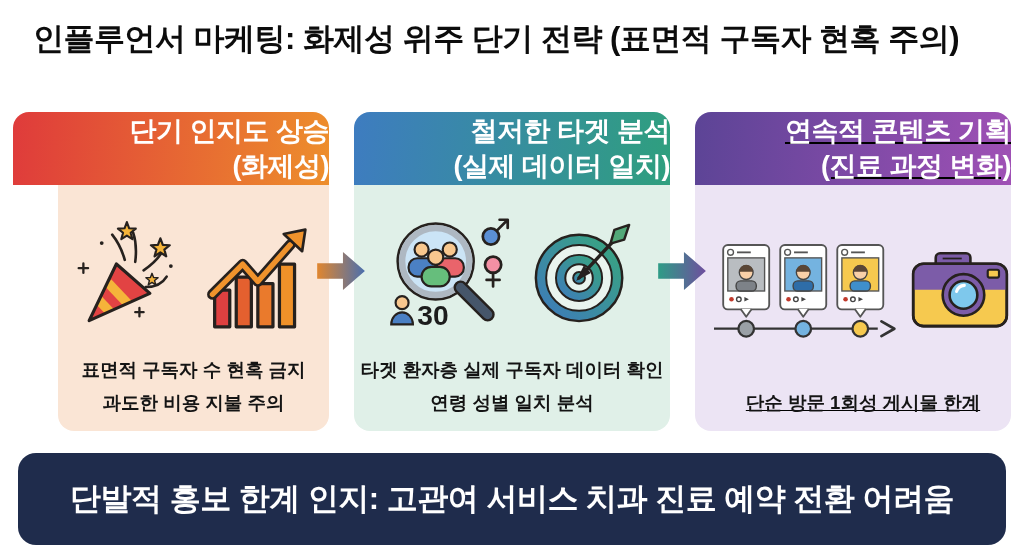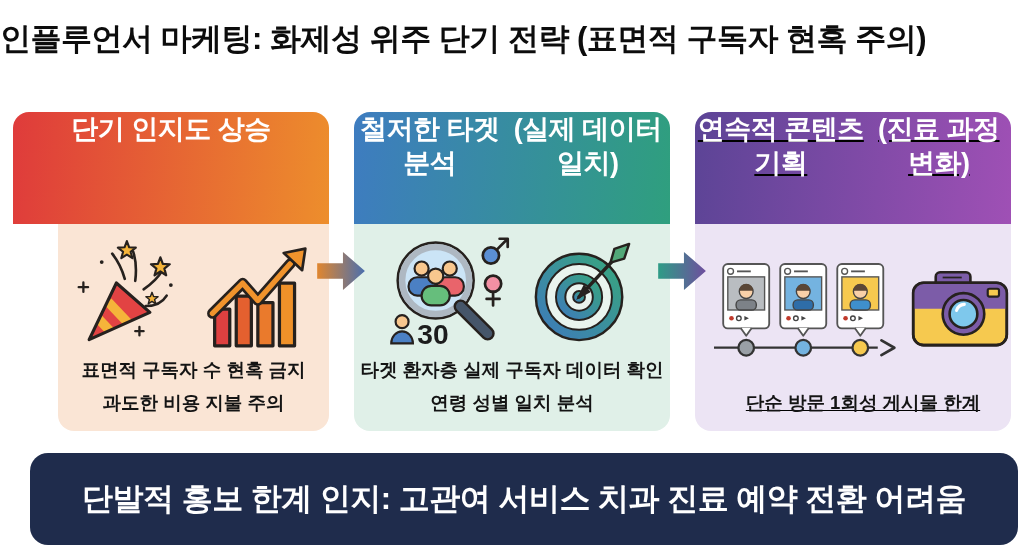--- a/index.html
+++ b/index.html
@@ -2,65 +2,66 @@
 <html><head>
 <meta charset="utf-8">
 <style>
   html,body{margin:0;padding:0;}
   body{
     width:1024px;height:559px;background:#ffffff;position:relative;overflow:hidden;
     font-family:"Liberation Sans",sans-serif;
   }
   .stage{position:absolute;inset:0;}
   .title{
-    position:absolute;top:18px;left:0;width:992px;text-align:left;
+    position:absolute;top:18px;left:0;width:992px;text-align:center;
     font-size:31px;font-weight:800;color:#0c0c0c;letter-spacing:-0.5px;white-space:nowrap;
   }
   .card{
     position:absolute;top:112px;width:316px;height:319px;border-radius:16px;
     display:flex;flex-direction:column;
   }
   .hdr{
-    height:112px;border-radius:16px 16px 0 0;color:#ffffff;font-weight:800;
-    font-size:27px;line-height:1.27;display:flex;flex-direction:row;
-    justify-content:center;text-align:center;letter-spacing:-0.5px;
+    height:73px;border-radius:16px 16px 0 0;color:#ffffff;font-weight:800;
+    font-size:27px;line-height:1.27;display:flex;flex-direction:column;
+    justify-content:center;text-align:center;letter-spacing:-0.5px;align-items:flex-end;
   }
   .bod{
     flex:1;border-radius:0 0 16px 16px;display:flex;flex-direction:column;
     align-items:center;justify-content:space-between;
     padding:10px 6px 12px;box-sizing:border-box;
   }
   .icons{display:flex;align-items:center;justify-content:center;flex:1;text-align:right;}
   .caption{
     font-size:18.5px;font-weight:700;color:#141414;line-height:1.75;
     text-align:center;white-space:nowrap;
   }
   .card1{left:13px;}  .card1 .hdr{background:linear-gradient(95deg,#DF3B3B,#ED8E2C);} .card1 .bod{background:#FAE5D5;margin-left:45px;} .card1 .icons{gap:16px;}
   .card2{left:354px;} .card2 .hdr{background:linear-gradient(95deg,#3E7CC0,#2F9F7E);} .card2 .bod{background:#E0F0E8;} .card2 .icons{gap:10px;}
   .card3{left:695px;text-decoration:underline;} .card3 .hdr{background:linear-gradient(95deg,#5C4496,#9F50B5);} .card3 .bod{background:#ECE4F4;padding-left:26px;} .card3 .icons{gap:10px;}
   .flow-arrow{position:absolute;top:250px;width:52px;height:42px;}
   .fa1{left:316px;} .fa2{left:657px;}
   .banner{
     position:absolute;left:18px;top:453px;width:988px;height:92px;
     background:#1F2C4C;border-radius:18px;display:flex;align-items:center;
     justify-content:center;color:#ffffff;font-size:31px;font-weight:800;
-    letter-spacing:-0.5px;white-space:nowrap;margin-left:12px;
+    letter-spacing:-0.5px;white-space:nowrap;
   }
   svg{display:block;}
 </style>
 </head>
 <body>
 
 <div class="stage">
 
   <div class="title">인플루언서 마케팅: 화제성 위주 단기 전략 (표면적 구독자 현혹 주의)</div>
 
   <div class="card card1">
     <div class="hdr">
       <span>단기 인지도 상승</span>
+      <span>(화제성)</span>
     </div>
     <div class="bod">
       <div class="icons">
 
         <svg width="116" height="110" viewBox="0 0 110 105">
           <defs>
             <clipPath id="coneClip">
                 <path d="M16,96 L42,42 L74,70 Z"></path>
               </clipPath>
             <path id="star" d="M0,-9 L2.23,-3.07 L8.56,-2.78 L3.61,1.17 L5.29,7.28 L0,3.8 L-5.29,7.28 L-3.61,1.17 L-8.56,-2.78 L-2.23,-3.07 Z"></path>

